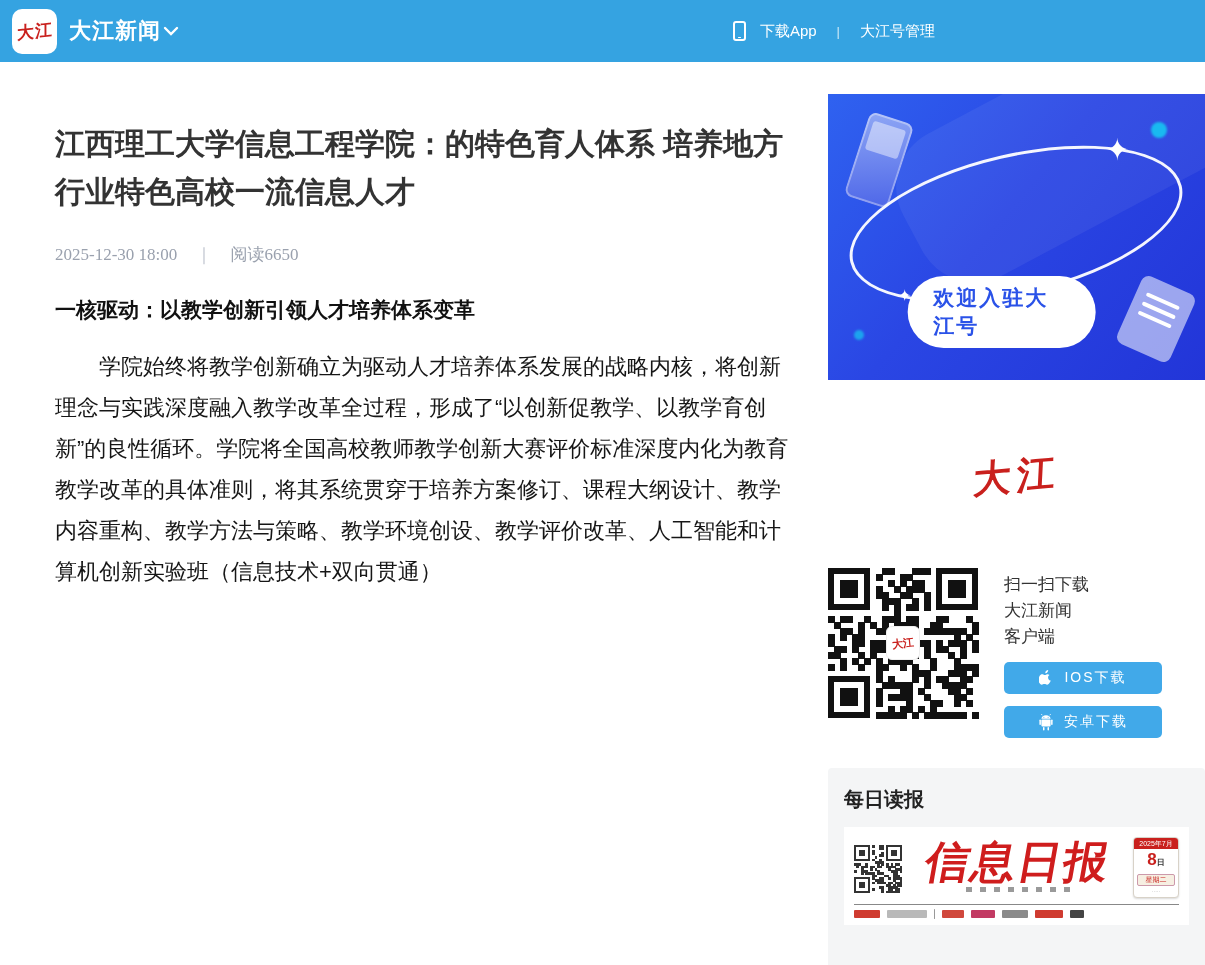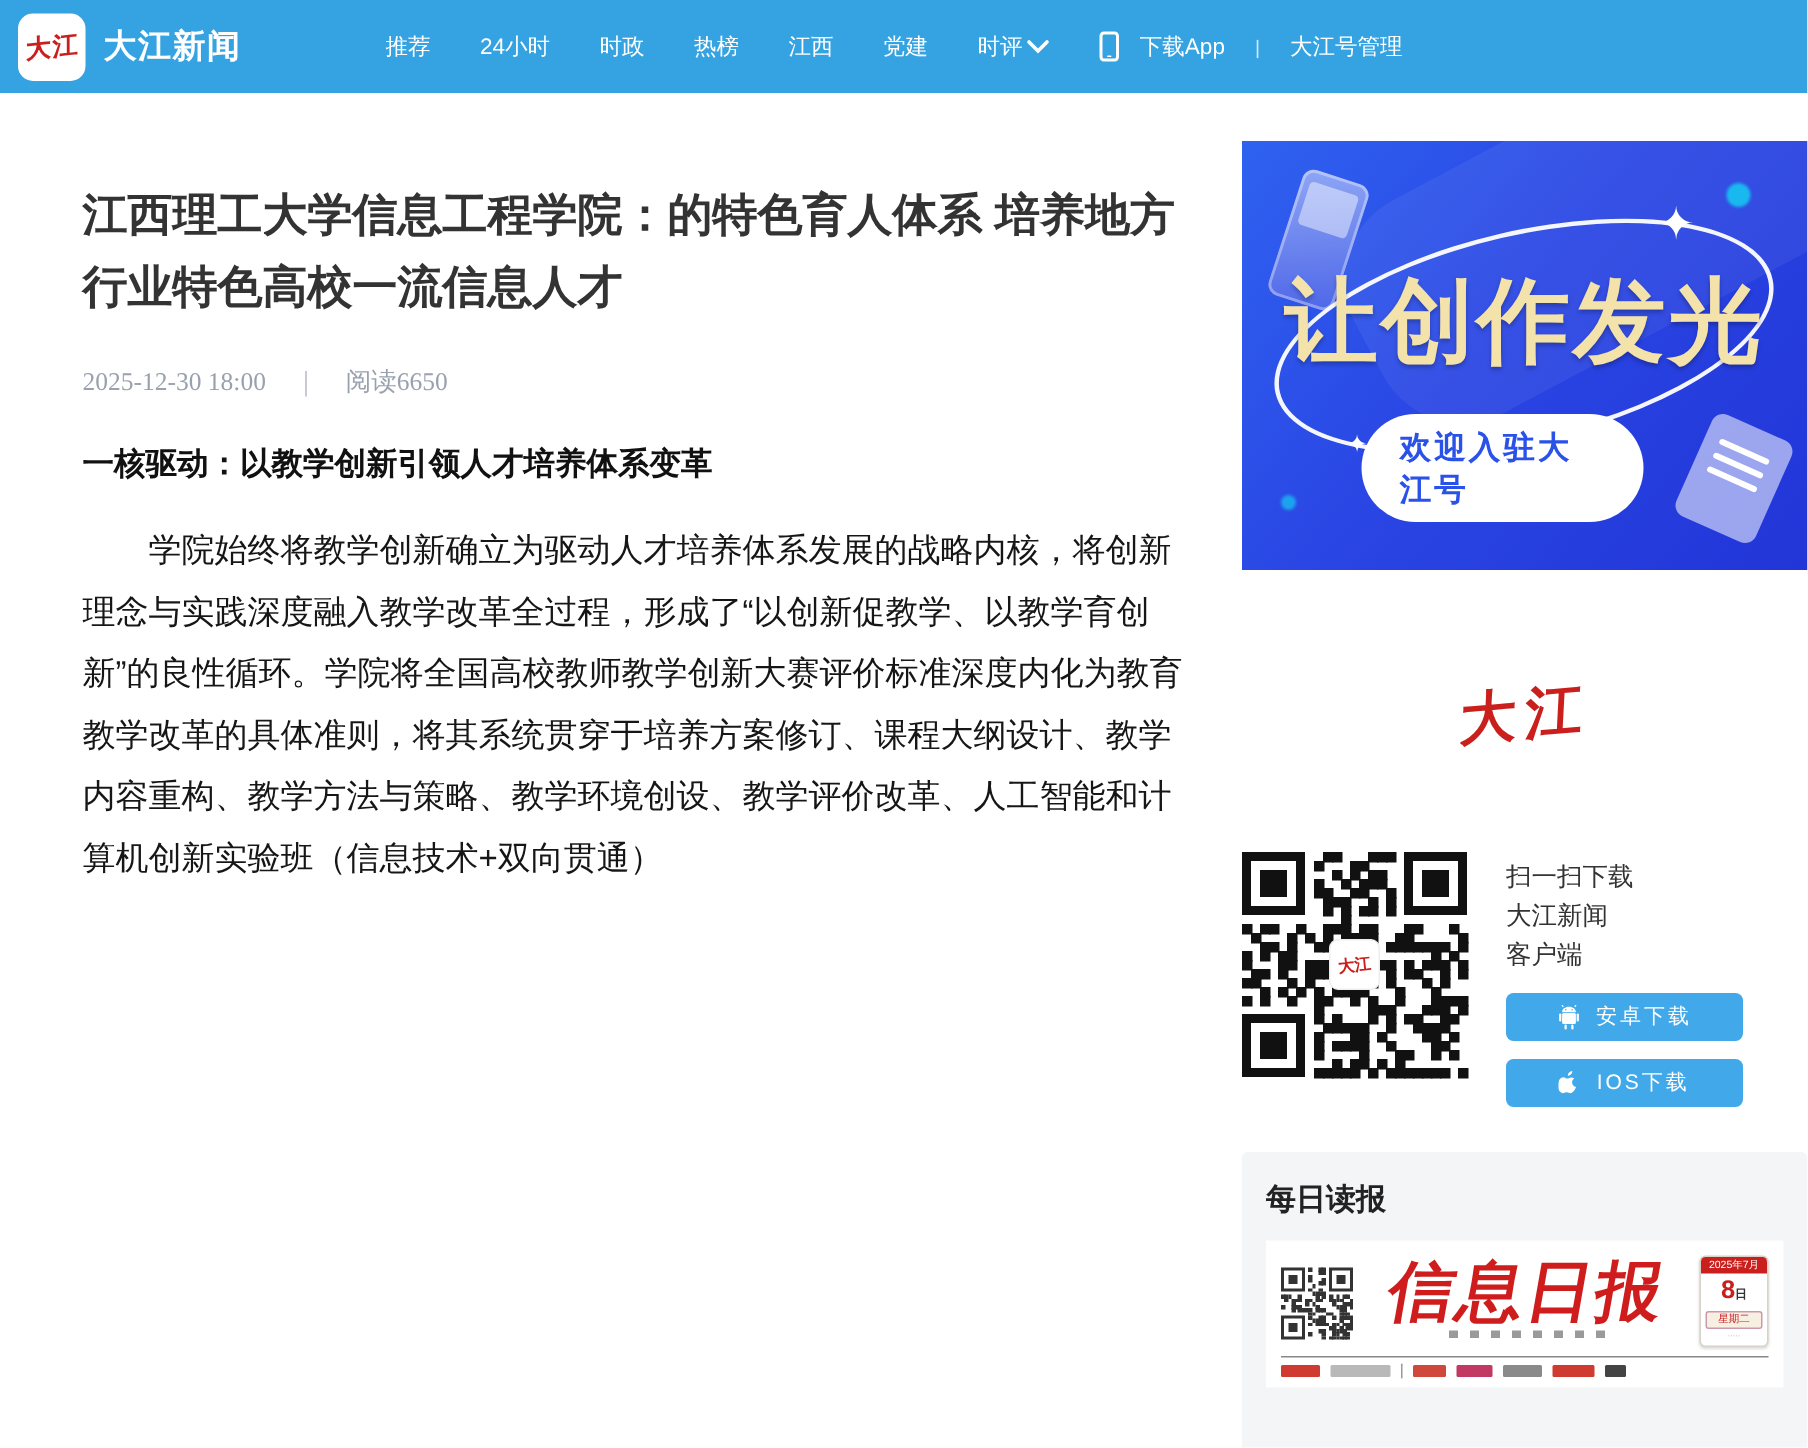--- a/index.html
+++ b/index.html
@@ -119,29 +119,20 @@
 </head>
 <body>
 
 <div class="page">
 
   <div class="header">
     <div class="logo-box">
       <span>大江</span>
     </div>
     <div class="brand">大江新闻</div>
-    <div class="nav">
-        <span class="nav-item">推荐</span>
-        <span class="nav-item">24小时</span>
-        <span class="nav-item">时政</span>
-        <span class="nav-item">热榜</span>
-        <span class="nav-item">江西</span>
-        <span class="nav-item">党建</span>
-        <span class="nav-item">时评</span>
-      </div>
     <span class="chevron">
       <svg width="16" height="10" viewBox="0 0 16 10">
           <polyline points="2,2 8,8 14,2" fill="none" stroke="#fff" stroke-width="2.4" stroke-linecap="round"></polyline>
         </svg>
     </span>
     <div class="header-right">
       <span class="phone-icon"></span>
       <span>下载App</span>
       <span class="hdr-divider">|</span>
       <span>大江号管理</span>
@@ -166,21 +157,20 @@
 
     <div class="banner">
       <div class="streak"></div>
       <div class="banner-phone"></div>
       <div class="banner-note"></div>
       <div class="dot d1"></div>
       <div class="dot d2"></div>
       <div class="ring"></div>
       <span class="spark s1">✦</span>
       <span class="spark s2">✦</span>
-      <div class="banner-headline">让创作发光</div>
       <div class="banner-pill">欢迎入驻大江号</div>
     </div>
 
     <div class="logo-ad">
       <span>大江</span>
     </div>
 
     <div class="qr-section">
       <div class="qr-wrap">
         <div class="qr-grid" id="qr-main">
@@ -402,40 +392,40 @@
           </div>
         <div class="qr-logo">
           <span>大江</span>
         </div>
       </div>
       <div class="qr-right">
         <div class="ln">扫一扫下载</div>
         <div class="ln">大江新闻</div>
         <div class="ln">客户端</div>
         <div class="dl-btn">
+          <svg width="15" height="17" viewBox="0 0 15 17">
+            <path fill="#fff" d="M10.8 0c.1 1-.3 1.9-.9 2.6-.6.7-1.6 1.2-2.5 1.1-.1-.9.4-1.9.9-2.5C8.9.5 9.9.1 10.8 0zM13.9 12.4c-.4 1-.6 1.4-1.2 2.3-.8 1.2-1.9 2.7-3.2 2.7-1.2 0-1.5-.8-3.1-.8-1.6 0-2 .8-3.1.8-1.4 0-2.4-1.4-3.2-2.6C-1.1 11.5-.3 6.9 2 5.5c1.1-.7 2.5-.7 3.5 0 .9.6 1.9.6 2.9 0 1.2-.7 2.8-.6 3.9.4-1 .6-1.7 1.7-1.6 3 0 1.5.8 2.8 2.2 3.5z" transform="scale(0.85)"></path>
+          </svg>
+          <span>IOS下载</span>
+        </div>
+        <div class="dl-btn">
           <svg width="16" height="17" viewBox="0 0 16 17">
             <g fill="#fff">
               <path d="M4.2 1.2 3.3 0M11.8 1.2 12.7 0" stroke="#fff" stroke-width=".8"></path>
               <path d="M8 1.2c-2.6 0-4.6 1.6-4.6 3.6h9.2c0-2-2-3.6-4.6-3.6z"></path>
               <circle cx="5.9" cy="3.2" r=".5" fill="#41a9e9"></circle>
               <circle cx="10.1" cy="3.2" r=".5" fill="#41a9e9"></circle>
               <rect x="3.4" y="5.4" width="9.2" height="7.2" rx="1"></rect>
               <rect x="1.4" y="5.6" width="1.5" height="5.4" rx=".75"></rect>
               <rect x="13.1" y="5.6" width="1.5" height="5.4" rx=".75"></rect>
               <rect x="5" y="13" width="1.5" height="3.4" rx=".75"></rect>
               <rect x="9.5" y="13" width="1.5" height="3.4" rx=".75"></rect>
             </g>
           </svg>
           <span>安卓下载</span>
-        </div>
-        <div class="dl-btn">
-          <svg width="15" height="17" viewBox="0 0 15 17">
-            <path fill="#fff" d="M10.8 0c.1 1-.3 1.9-.9 2.6-.6.7-1.6 1.2-2.5 1.1-.1-.9.4-1.9.9-2.5C8.9.5 9.9.1 10.8 0zM13.9 12.4c-.4 1-.6 1.4-1.2 2.3-.8 1.2-1.9 2.7-3.2 2.7-1.2 0-1.5-.8-3.1-.8-1.6 0-2 .8-3.1.8-1.4 0-2.4-1.4-3.2-2.6C-1.1 11.5-.3 6.9 2 5.5c1.1-.7 2.5-.7 3.5 0 .9.6 1.9.6 2.9 0 1.2-.7 2.8-.6 3.9.4-1 .6-1.7 1.7-1.6 3 0 1.5.8 2.8 2.2 3.5z" transform="scale(0.85)"></path>
-          </svg>
-          <span>IOS下载</span>
         </div>
       </div>
     </div>
 
     <div class="daily">
       <div class="daily-title">每日读报</div>
       <div class="paper">
         <div class="masthead">
           <div class="mast-qr" id="qr-paper">
               <div style="left: 18.2857px; top: 0px; width: 2.78571px; height: 2.78571px; background: rgb(51, 51, 51);"></div>

